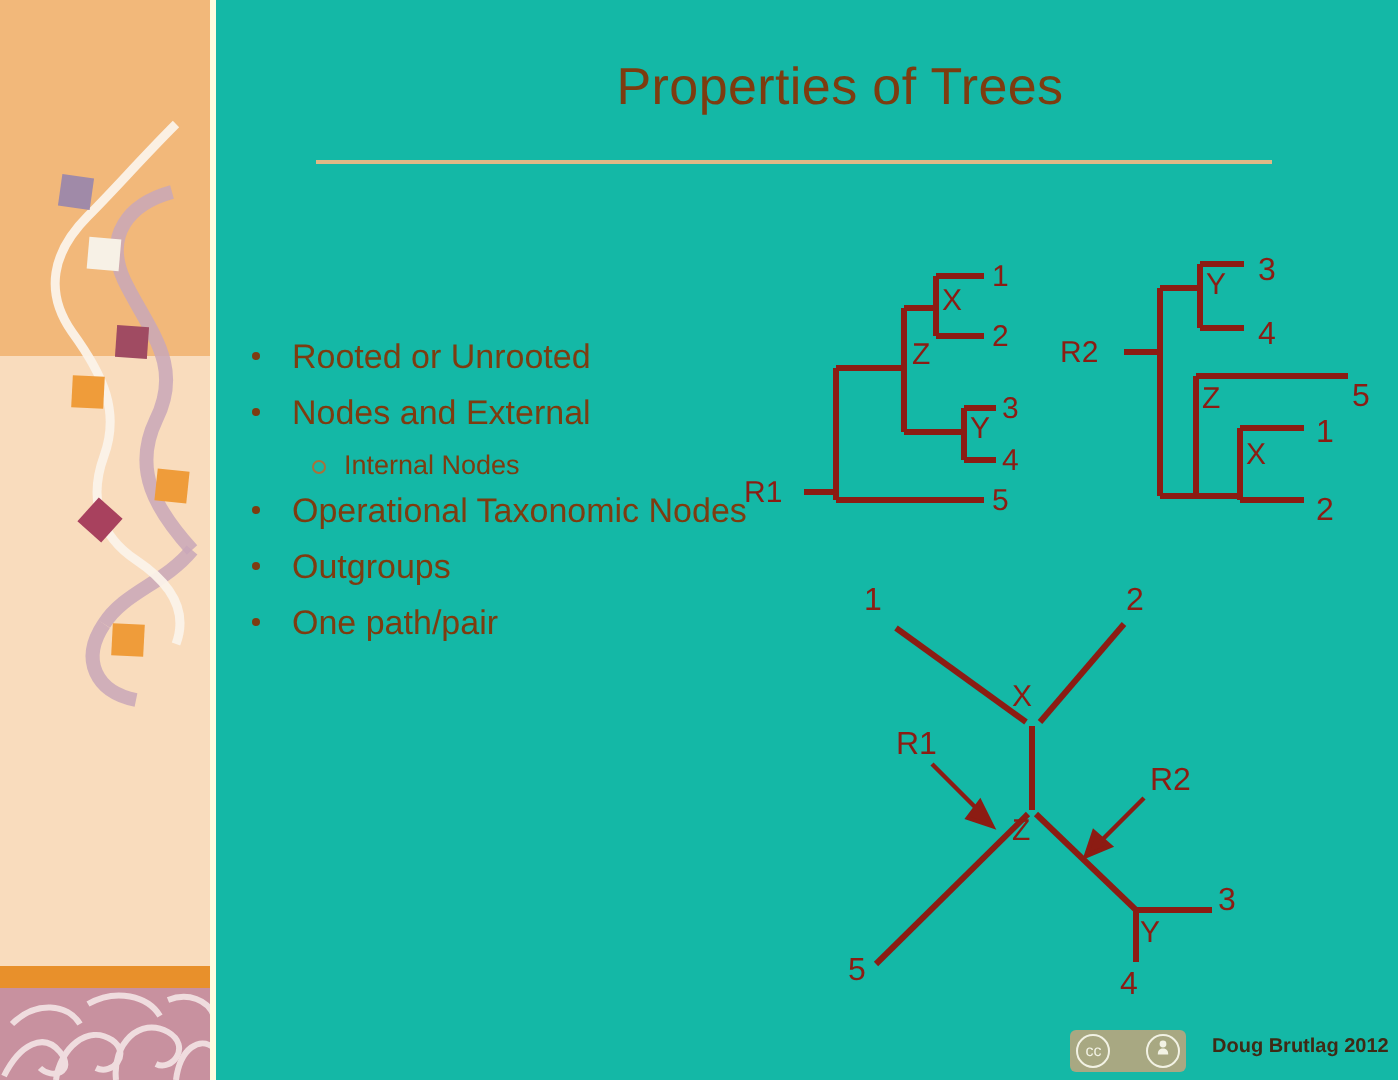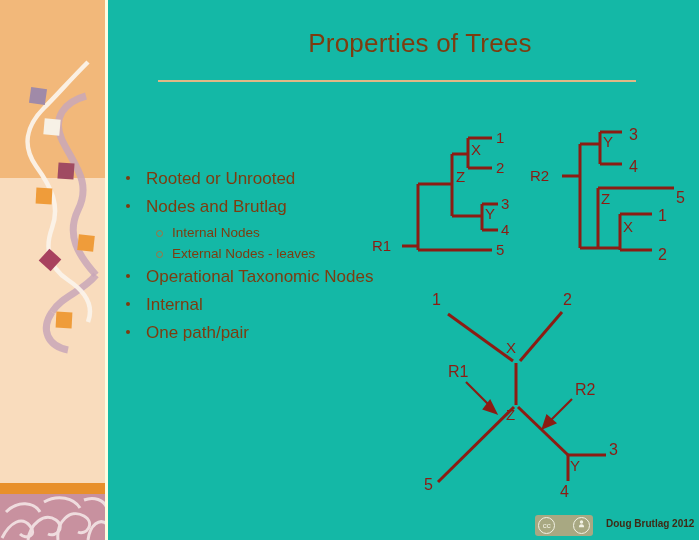--- a/index.html
+++ b/index.html
@@ -200,37 +200,33 @@
   <div id="title">Properties of Trees</div>
   <div id="title-rule"></div>
 
   <div id="bullets">
     <div class="b1">
       <span class="dot"></span>
       <span>Rooted or Unrooted</span>
     </div>
     <div class="b1">
       <span class="dot"></span>
-      <span>Nodes and Brutlag</span>
+      <span>Nodes and External</span>
     </div>
     <div class="b2">
       <span class="circ"></span>
       <span>Internal Nodes</span>
     </div>
-    <div class="b2">
-      <span class="circ"></span>
-      <span>External Nodes - leaves</span>
-    </div>
     <div class="b1">
       <span class="dot"></span>
       <span>Operational Taxonomic Nodes</span>
     </div>
     <div class="b1">
       <span class="dot"></span>
-      <span>Internal</span>
+      <span>Outgroups</span>
     </div>
     <div class="b1">
       <span class="dot"></span>
       <span>One path/pair</span>
     </div>
   </div>
 
   <svg class="treesvg" style="left:370px; top:126px;" width="145" height="130" viewBox="0 0 145 130">
     <g stroke="#8c1c13" stroke-width="3" fill="none" stroke-linecap="butt">
 

